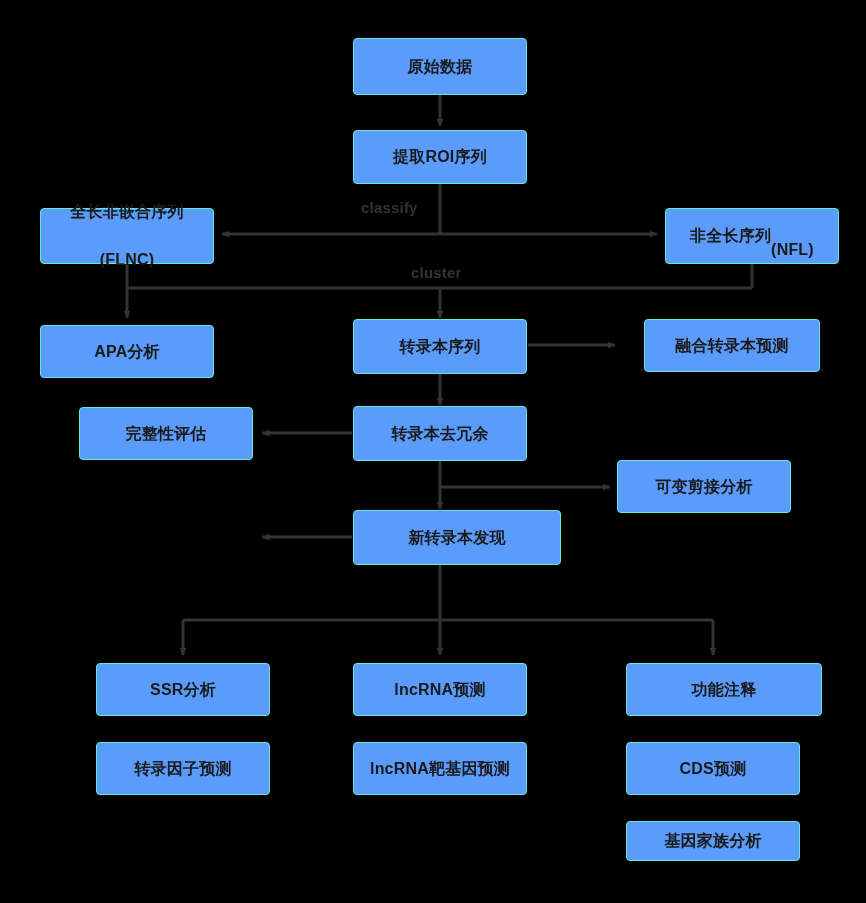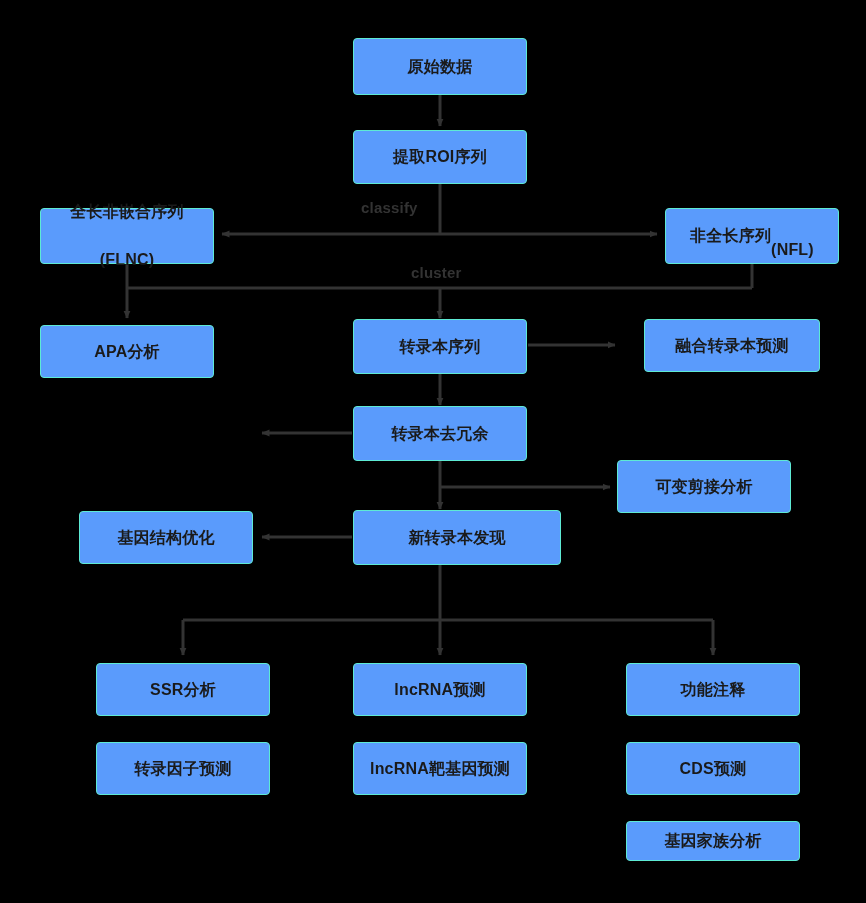--- a/index.html
+++ b/index.html
@@ -124,46 +124,46 @@
   </div>
 
   <div class="node" style="left:353px; top:319px; width:174px; height:55px;">
     <span>转录本序列</span>
   </div>
 
   <div class="node" style="left:644px; top:319px; width:176px; height:53px;">
     <span>融合转录本预测</span>
   </div>
 
+  <div class="node" style="left:79px; top:407px; width:174px; height:53px;">
+    <span>完整性评估</span>
+  </div>
 
   <div class="node" style="left:353px; top:406px; width:174px; height:55px;">
     <span>转录本去冗余</span>
   </div>
 
   <div class="node" style="left:617px; top:460px; width:174px; height:53px;">
     <span>可变剪接分析</span>
   </div>
 
-  <div class="node" style="left:79px; top:511px; width:174px; height:53px;">
-    <span>基因结构优化</span>
-  </div>
 
   <div class="node" style="left:353px; top:510px; width:208px; height:55px;">
     <span>新转录本发现</span>
   </div>
 
   <div class="node" style="left:96px; top:663px; width:174px; height:53px;">
     <span>SSR分析</span>
   </div>
 
   <div class="node" style="left:353px; top:663px; width:174px; height:53px;">
     <span>lncRNA预测</span>
   </div>
 
-  <div class="node" style="left:626px; top:663px; width:174px; height:53px;">
+  <div class="node" style="left:626px; top:663px; width:196px; height:53px;">
     <span>功能注释</span>
   </div>
 
   <div class="node" style="left:96px; top:742px; width:174px; height:53px;">
     <span>转录因子预测</span>
   </div>
 
   <div class="node" style="left:353px; top:742px; width:174px; height:53px;">
     <span>lncRNA靶基因预测</span>
   </div>

